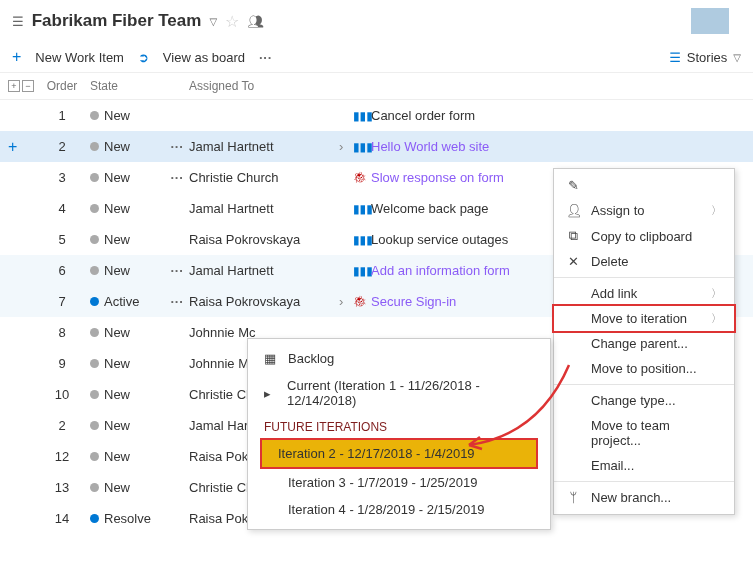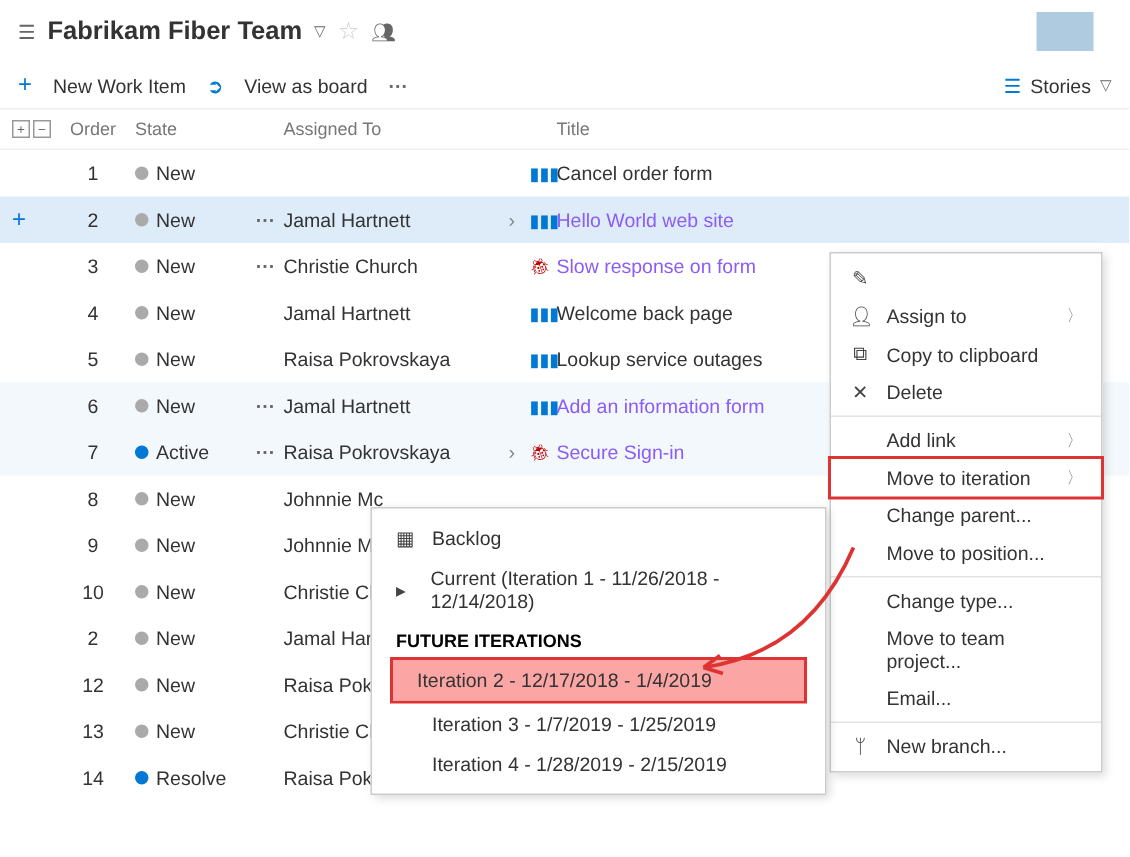--- a/index.html
+++ b/index.html
@@ -34,23 +34,23 @@
 .link{color:#8b5cf6}
 .ctx{position:absolute;left:553px;top:168px;width:180px;background:#fff;border:1px solid #ccc;box-shadow:2px 2px 6px rgba(0,0,0,.15);padding:4px 0;font-size:13px}
 .ctx .mi{display:flex;align-items:center;padding:5px 12px;gap:10px}
 .ctx .mi .lbl{flex:1}
 .ctx .mi .ar{color:#888;font-size:11px}
 .ctx .mi .mic{width:15px;text-align:center;color:#444;font-size:13px}
 .ctx hr{border:none;border-top:1px solid #e3e3e3;margin:3px 0}
 .ctx .hl{border:2px solid #d33;margin:-2px}
 .sub{position:absolute;left:247px;top:338px;width:302px;background:#fff;border:1px solid #ccc;box-shadow:2px 2px 6px rgba(0,0,0,.15);padding:6px 0;font-size:13px}
 .sub .si{padding:6px 16px;display:flex;align-items:center;gap:10px}
-.sub .si.sel{background:#fca5a5}
+.sub .si.sel{background:#eab308}
 .sub .si .sic{width:14px;color:#444}
-.sub .seclbl{padding:6px 16px 4px;color:#000000;font-weight:700;font-size:12px}
+.sub .seclbl{padding:6px 16px 4px;color:#7f1d1d;font-weight:400;font-size:12px}
 .sub .hl{border:2px solid #d33;margin:0 12px}
 .arrow{position:absolute;left:454px;top:360px;pointer-events:none}
 .sq{width:10px;height:10px;border:1px solid #999;display:inline-flex;align-items:center;justify-content:center;font-size:9px;color:#666}
 .del{color:#d13438}
 </style>
 </head>
 <body>
 
 <div class="hdr">
   <span class="icon grey">☰</span>
@@ -80,21 +80,20 @@
   <span class="c-exp">
     <span class="sq">+</span>
     <span class="sq">−</span>
   </span>
   <span class="c-ord">Order</span>
   <span class="c-state">State</span>
   <span class="c-act"></span>
   <span class="c-asgn">Assigned To</span>
   <span class="c-car"></span>
     <span class="c-ico"></span>
-  <span class="c-title">Title</span>
 </div>
 
 <div id="rows">
     <div class="row">
       <span class="c-exp"></span>
       <span class="c-ord">1</span>
       <span class="c-state"><span class="dot g"></span> New</span>
       <span class="c-act grey"></span>
       <span class="c-asgn"></span>
       <span class="c-car"></span>

